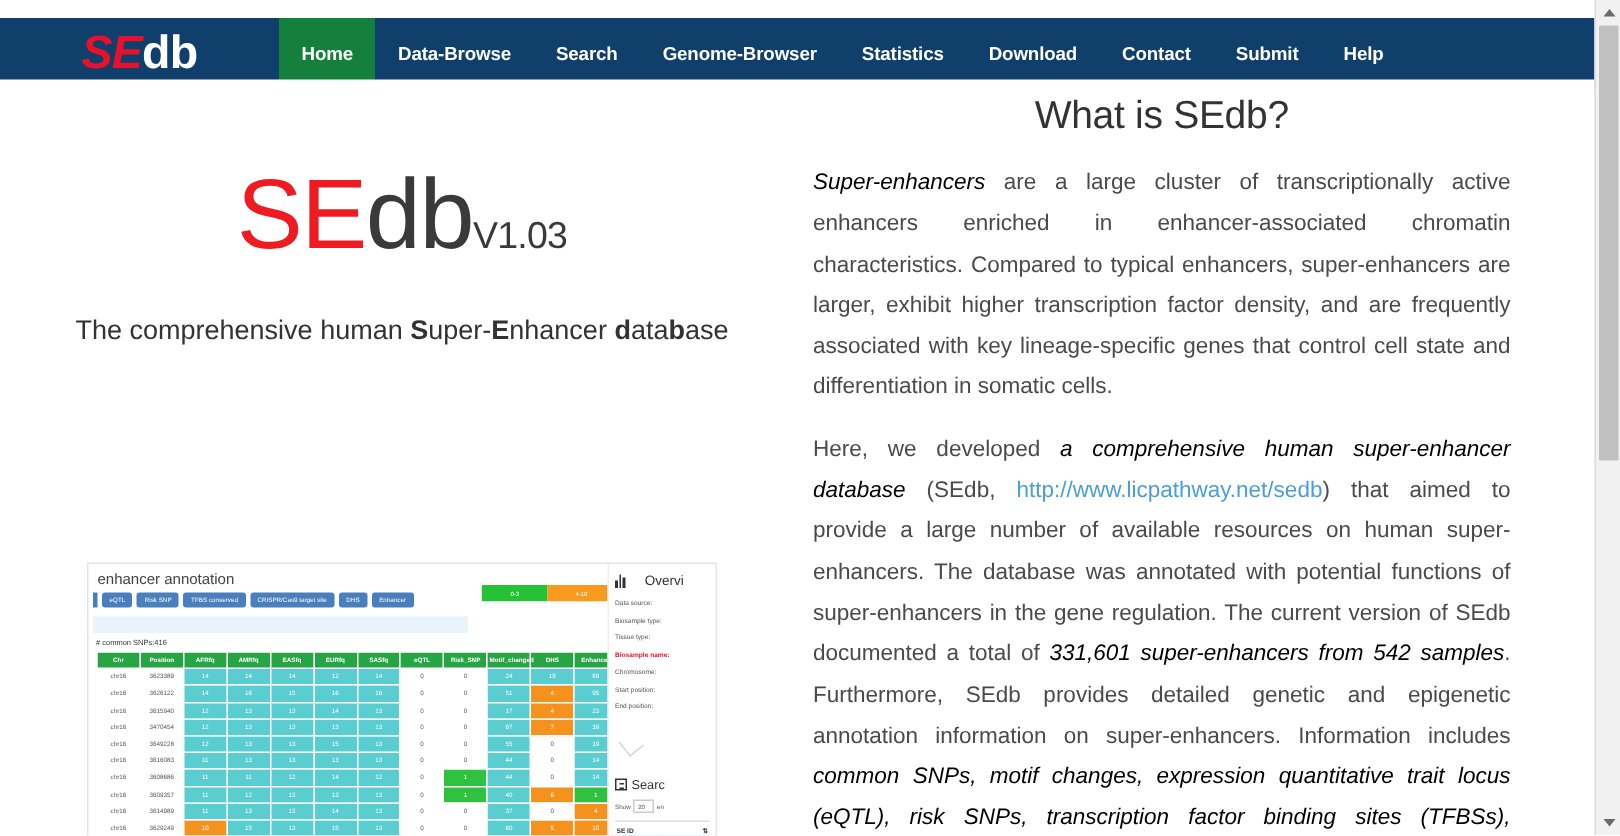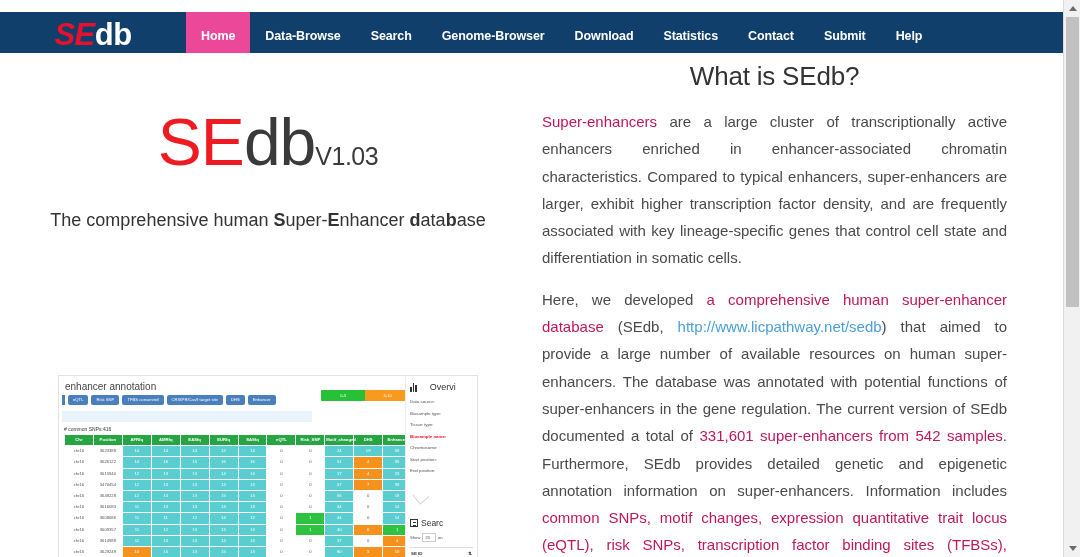--- a/index.html
+++ b/index.html
@@ -39,21 +39,21 @@
   .nav-items { display: flex; align-items: stretch; flex: 1; }
   .nav-item {
     display: flex; align-items: center; justify-content: center;
     color: #ffffff;
     font-size: 12.5px; font-weight: bold;
     padding: 0 15px;
     white-space: nowrap;
     cursor: pointer;
     letter-spacing: -0.1px;
   }
-  .nav-item.active { background: #ec4899; }
+  .nav-item.active { background: #15803d; }
   .caret {
     display: inline-block;
     margin-left: 5px;
     width: 0; height: 0;
     border-left: 4px solid transparent;
     border-right: 4px solid transparent;
     border-top: 4px solid #ffffff;
   }
 
   
@@ -241,21 +241,21 @@
     margin-bottom: 16px;
     letter-spacing: -0.2px;
   }
   .para {
     font-size: 15px;
     line-height: 1.82;
     color: #4a4a4a;
     text-align: justify;
     margin-bottom: 14px;
   }
-  .g { color: #be185d; }
+  .g { color: #000000; font-style: italic; }
   .lnk { color: #4a9fd6; }
 
   
   .scrollbar {
     position: absolute; top: 0; right: 0;
     width: 17px; height: 557px;
     background: #f1f1f1;
     border-left: 1px solid #dcdcdc;
   }
   .sb-up, .sb-down {
@@ -300,24 +300,24 @@
       <div class="nav-item">
           <span>Data-Browse</span>
         </div>
       <div class="nav-item">
           <span>Search</span>
         </div>
       <div class="nav-item">
           <span>Genome-Browser</span>
         </div>
       <div class="nav-item">
+          <span>Statistics</span>
+        </div>
+      <div class="nav-item">
           <span>Download</span>
-        </div>
-      <div class="nav-item">
-          <span>Statistics</span>
         </div>
       <div class="nav-item">
           <span>Contact</span>
         </div>
       <div class="nav-item">
           <span>Submit</span>
         </div>
       <div class="nav-item">
           <span>Help</span>
         </div>

